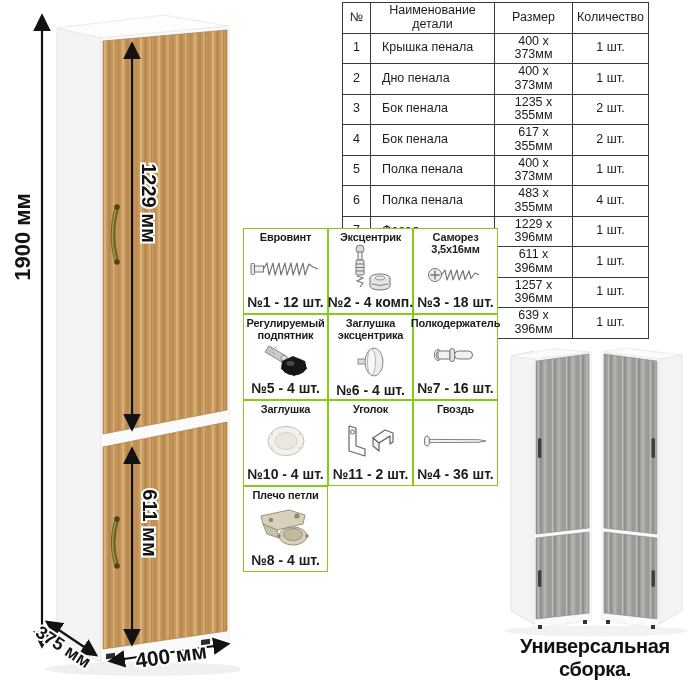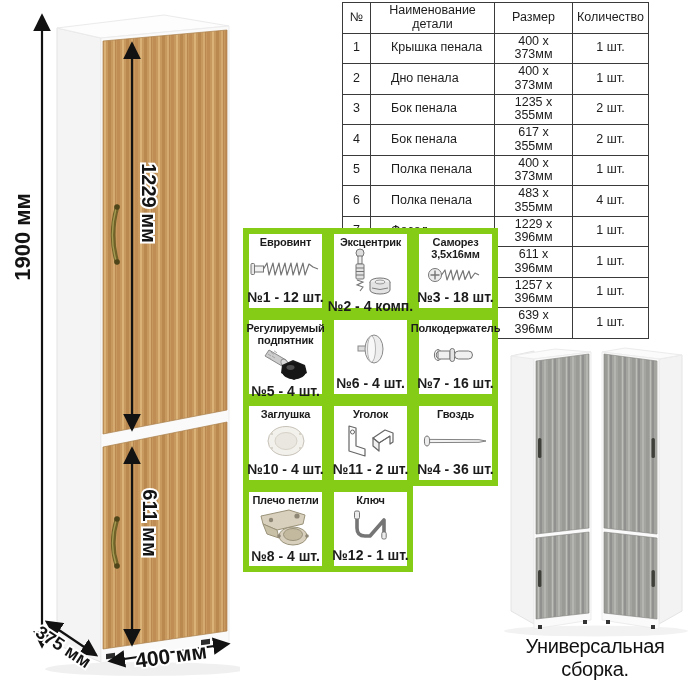--- a/index.html
+++ b/index.html
@@ -25,31 +25,31 @@
     text-align: center;
     font-weight: 400;
     vertical-align: middle;
   }
   .parts-table th { height: 18px; }
   .parts-table td { height: 16px; }
   .col-num  { width: 28px; }
   .col-name { width: 124px; margin-left: 16px; }
   .col-size { width: 78px; }
   .col-qty  { width: 76px; margin-top: 12px; }
-  .parts-table td.cell-name { text-align: left; padding-left: 20px; }
+  .parts-table td.cell-name { text-align: left; padding-left: 11px; }
 
   
   .hw-grid {
     position: absolute; left: 243px; top: 228px;
     display: grid;
     grid-template-columns: repeat(3, 85px);
     grid-template-rows: repeat(4, 86px) 79px;
   }
   .hw-cell {
-    border: 6px solid #84cc16;
+    border: 1px solid #84cc16;
     display: flex; flex-direction: column;
     align-items: center; justify-content: space-between;
     padding: 2px 1px 3px 1px;
     background: #fff;
   }
   .hw-name {
     font-weight: bold; font-size: 11px; line-height: 1.12;
     text-align: center; letter-spacing: -0.2px;
   }
   .hw-icon { flex: 1; display: flex; align-items: center; justify-content: center; }
@@ -58,21 +58,21 @@
   
   .cabinet-svg { position: absolute; left: 0; top: 0; }
   .pair-svg { position: absolute; left: 498px; top: 342px; }
   .dim-text {
     font-weight: bold; fill: #141414;
     paint-order: stroke; stroke: #ffffff; stroke-width: 4px;
     font-family: "Liberation Sans", sans-serif;
   }
   .assembly-caption {
     position: absolute; left: 490px; top: 635px; width: 210px;
-    text-align: center; font-weight: normal; font-size: 20px; color: #111;
+    text-align: center; font-weight: bold; font-size: 20px; color: #111;
     letter-spacing: -0.3px;
   }
   .icon-stroke { stroke: #757575; fill: none; }
 </style>
 </head>
 <body>
 
 <div class="stage">
 
   <svg class="cabinet-svg" width="240" height="689" viewBox="0 0 240 689">
@@ -269,20 +269,21 @@
           <ellipse cx="24" cy="17" rx="3.2" ry="5.5" fill="#d9d9d9" stroke="#8a8a8a" transform="rotate(-32 24 17)"></ellipse>
           <path d="M21,18 L32,13 L44,18 L46,26 L33,33 L20,26 Z" fill="#1e1e1e"></path>
           <ellipse cx="33" cy="24" rx="12" ry="8.5" fill="#161616"></ellipse>
           <ellipse cx="29.5" cy="20.5" rx="4" ry="2.4" fill="#4c4c4c"></ellipse>
         </svg>
       </div>
       <div class="hw-count">№5 - 4 шт.</div>
     </div>
 
     <div class="hw-cell">
+      <div class="hw-name">Заглушка эксцентрика</div>
       <div class="hw-icon">
         <svg width="32" height="40" viewBox="0 0 32 40">
           <rect x="3" y="17" width="8" height="5" fill="#dddddd" stroke="#8a8a8a"></rect>
           <ellipse cx="19" cy="20" rx="9" ry="14" fill="#ededed" stroke="#8a8a8a"></ellipse>
           <ellipse cx="16.5" cy="20" rx="4" ry="13" fill="#f8f8f8" stroke="#a5a5a5" stroke-width="0.8"></ellipse>
         </svg>
       </div>
       <div class="hw-count">№6 - 4 шт.</div>
     </div>
 
@@ -351,31 +352,20 @@
           <ellipse cx="38" cy="28.5" rx="9.5" ry="6" fill="#c2b99f" stroke="#9a9279"></ellipse>
           <circle cx="42" cy="10" r="2.6" fill="#8f8775"></circle>
           <circle cx="16" cy="14" r="2.2" fill="#8f8775"></circle>
           <circle cx="52" cy="30" r="1.8" fill="#8f8775"></circle>
           <circle cx="24" cy="30" r="1.8" fill="#8f8775"></circle>
         </svg>
       </div>
       <div class="hw-count">№8 - 4 шт.</div>
     </div>
 
-    <div class="hw-cell">
-      <div class="hw-name">Ключ</div>
-      <div class="hw-icon">
-        <svg width="48" height="40" viewBox="0 0 48 40">
-          <path d="M10,11 L10,21 Q10,29 18,29 L23,29 L37,13 L37,26" fill="none" stroke="#757575" stroke-width="3.6" stroke-linecap="round" stroke-linejoin="round"></path>
-          <rect x="7.5" y="4" width="5" height="8" rx="1.5" fill="#ececec" stroke="#757575"></rect>
-          <rect x="34.8" y="25" width="4.4" height="7" rx="1.5" fill="#ececec" stroke="#757575"></rect>
-        </svg>
-      </div>
-      <div class="hw-count">№12 - 1 шт.</div>
-    </div>
 
   </div>
 
   <svg class="pair-svg" width="190" height="296" viewBox="0 0 190 296">
     <defs>
       <pattern id="wood-gray" width="14" height="296" patternUnits="userSpaceOnUse">
         <rect width="14" height="296" fill="#a4a4a1"></rect>
         <rect x="0" width="2" height="296" fill="#919190"></rect>
         <rect x="4" width="2" height="296" fill="#b4b4b1"></rect>
         <rect x="8" width="3" height="296" fill="#9a9a96"></rect>

